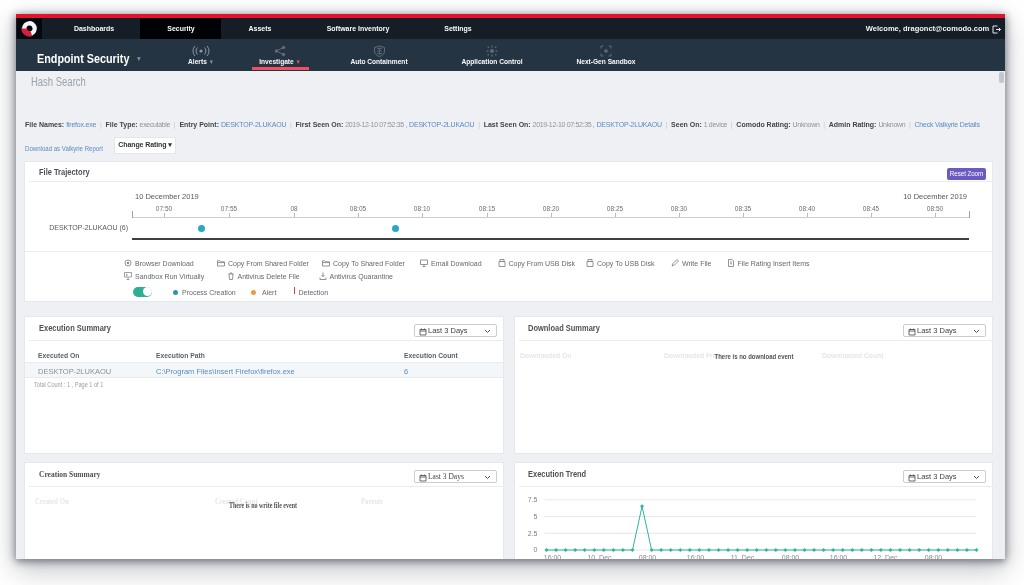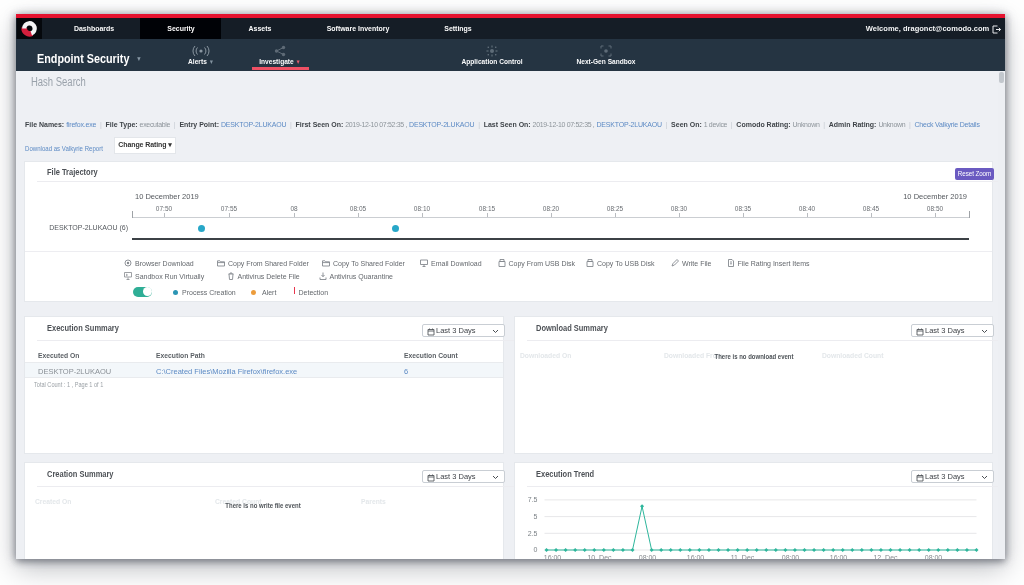--- a/index.html
+++ b/index.html
@@ -32,21 +32,21 @@
   .inforow { position:absolute; left:9px; top:105.5px; width:1080px; font-size:7.5px; color:#454a4f; white-space:nowrap; transform:scaleX(.931); transform-origin:left center; }
   .inforow b { font-weight:bold; color:#3e4348; }
   .inforow .v { color:#8d949a; letter-spacing:-.35px; }
   .inforow .lk { color:#5c8ac4; letter-spacing:-.2px; }
   .inforow .sep { color:#c6cbd1; padding:0 4px; }
   .row2 { position:absolute; left:9px; top:122.5px; height:17px;text-decoration:underline; }
   .row2 .lk { display:inline-block; font-size:7.5px; color:#5c8ac4; line-height:16px; transform:scaleX(.81); transform-origin:left center; }
   .btn-cr { position:absolute; left:89px; top:0; width:62px; height:17px; background:#fff; border:1px solid #e3e6ea; font-size:7px; color:#333; text-align:center; line-height:14px; font-weight:bold; letter-spacing:-.1px; }
   
   .card { position:absolute; background:#fff; border:1px solid #e5e8ec; }
-  .card .hdr { position:absolute; left:12px; top:0; width:100%; height:23.5px; border-bottom:1px solid #ececf0; }
+  .card .hdr { position:absolute; left:4px; top:0; width:100%; height:23.5px; border-bottom:1px solid #ececf0; }
   .card .title { position:absolute; left:9.5px; top:6px; font-size:8.5px; font-weight:bold; color:#4d5156; transform:scaleX(.88); transform-origin:left top; }
   .drop { position:absolute; right:10px; top:7px; width:83px; height:13px; border:1px solid #c9ced4; border-radius:2px; background:#fff; font-size:7.5px; color:#3f4348; line-height:11px; }
   .drop .cal { position:absolute; left:4px; top:2.5px; }
   .drop .dtx { position:absolute; left:13px; }
   .drop .dchv { position:absolute; right:5px; top:4px; }
   .traj { left:8px; top:147px; width:969px; height:141px; }
   .rz { position:absolute; right:10px; top:6px; width:39px; height:12px; background:#6a5ac1; border-radius:2px; color:#fff; font-size:6.3px; text-align:center; line-height:12px; letter-spacing:-.1px; }
   .tdate { position:absolute; top:29.5px; font-size:7.5px; color:#55595e; }
   .tk { position:absolute; top:43px; font-size:6.5px; color:#6a6e73; transform:translateX(-50%); }
   .tm { position:absolute; top:51px; width:1px; height:4px; background:#b9bcc0; }
@@ -59,21 +59,21 @@
   .lg { position:absolute; font-size:7px; color:#64686d; white-space:nowrap; }
   .lg svg { vertical-align:-1.5px; margin-right:3px; }
   .lg3 { position:absolute; top:126.5px; font-size:7px; color:#64686d; white-space:nowrap; }
   .toggle { position:absolute; left:108px; top:124.5px; width:19px; height:10px; border-radius:5px; background:#2fae96; }
   .toggle i { position:absolute; right:0.5px; top:0.5px; width:9px; height:9px; border-radius:50%; background:#fff; }
   .ldot { position:absolute; top:127.5px; width:5px; height:5px; border-radius:50%; }
   .lbar { position:absolute; top:125px; width:1.5px; height:7px; background:#e8354d; }
   .ghost { position:absolute; font-size:7.5px; font-weight:bold; color:#e3e7ea; transform:scaleX(.9); transform-origin:left top; }
   .c1 { left:8px; top:302px; width:480px; height:138px; }
   .c2 { left:497.5px; top:302px; width:479.5px; height:138px; }
-  .c3 { left:8px; top:448px; width:480px; height:111px; border-bottom:none; }
+  .c3 { left:8px; top:448px; width:480px; height:111px; border-bottom:none;font-family:Liberation Serif, serif; }
   .c4 { left:497.5px; top:448px; width:479.5px; height:111px; border-bottom:none;text-decoration:underline; }
   .th { position:absolute; font-size:7.5px; font-weight:bold; color:#5a5f64; transform:scaleX(.9); transform-origin:left top; }
   .nodata { position:absolute; font-size:7.5px; font-weight:bold; color:#4e5358; transform:translateX(-50%) scaleX(.8); white-space:nowrap; }
   
   .sbar { position:absolute; right:0px; top:56.5px; width:7px; height:489px; background:#edeff3; }
   .sthumb { position:absolute; right:1px; top:58px; width:5px; height:11px; background:#c2c7cd; border-radius:2px; }
 </style>
 </head>
 <body>
 <div class="win">
@@ -110,20 +110,27 @@
     <div class="n2" style="left:264px;">
       <span class="ic" style="opacity:.35;"><svg width="12" height="12" viewBox="0 0 12 12">
             <g fill="#c8d0d8">
               <circle cx="9.5" cy="2.5" r="1.7"></circle>
               <circle cx="2.5" cy="6" r="1.7"></circle>
               <circle cx="9.5" cy="9.5" r="1.7"></circle>
               <path d="M2.5 6 9.5 2.5M2.5 6 9.5 9.5" stroke="#c8d0d8" stroke-width="1"></path>
             </g>
           </svg></span>
       <span class="lb">Investigate <span style="color:#e2596b;font-size:6px;">▼</span></span>
+    </div>
+    <div class="n2" style="left:363px;">
+      <span class="ic"><svg width="13" height="12" viewBox="0 0 13 12">
+            <path d="M6.5 1 L11.5 2.5 V6 c0 3-2.2 4.7-5 5.5 C3.7 10.7 1.5 9 1.5 6 V2.5 Z" fill="none" stroke="#aeb9c2" stroke-width="1"></path>
+            <path d="M4 3.5 h5 M4 6 h5 M4 8.5 h5 M6.5 2 v8" stroke="#aeb9c2" stroke-width=".8"></path>
+          </svg></span>
+      <span class="lb">Auto Containment</span>
     </div>
     <div class="n2" style="left:476px;">
       <span class="ic"><svg width="12" height="12" viewBox="0 0 12 12">
             <g fill="#aeb9c2">
               <circle cx="6" cy="6" r="2"></circle>
               <rect x="5.4" y="0.5" width="1.2" height="2"></rect>
               <rect x="5.4" y="9.5" width="1.2" height="2"></rect>
               <rect x="0.5" y="5.4" width="2" height="1.2"></rect>
               <rect x="9.5" y="5.4" width="2" height="1.2"></rect>
               <rect x="1.6" y="1.6" width="1.4" height="1.4"></rect>
@@ -249,21 +256,21 @@
             <path d="M1 1 L3.5 3.5 6 1" fill="none" stroke="#4a4e53" stroke-width="1"></path>
           </svg>
         </div>
     </div>
     <span class="th" style="left:13px;top:34px;">Executed On</span>
     <span class="th" style="left:131px;top:34px;">Execution Path</span>
     <span class="th" style="left:379px;top:34px;">Execution Count</span>
     <div class="abs" style="left:0;top:44.5px;width:100%;height:1px;background:#e9ebee;"></div>
     <div class="abs" style="left:0;top:45.5px;width:100%;height:15px;background:#f3f7fa;border-bottom:1px solid #e9ebee;">
       <span class="abs" style="left:13px;top:4px;font-size:7.5px;color:#8a9096;">DESKTOP-2LUKAOU</span>
-      <span class="abs" style="left:131px;top:4px;font-size:7.5px;color:#5c8ac4;">C:\Created Files\Mozilla Firefox\firefox.exe</span>
+      <span class="abs" style="left:131px;top:4px;font-size:7.5px;color:#5c8ac4;">C:\Program Files\Insert Firefox\firefox.exe</span>
       <span class="abs" style="left:379px;top:4px;font-size:7.5px;color:#5c8ac4;">6</span>
     </div>
     <span class="abs" style="left:9px;top:64px;font-size:6.5px;color:#9ba1a6;transform:scaleX(.86);transform-origin:left top;">Total Count : 1 , Page 1 of 1</span>
   </div>
   <div class="card c2">
     <div class="hdr">
         <span class="title">Download Summary</span>
       <div class="drop">
           <svg class="cal" width="8" height="8" viewBox="0 0 8 8">
             <path d="M1 1.5 h6 v5.5 h-6 z M1 3 h6 M2.5 0.5 v1.5 M5.5 0.5 v1.5" fill="none" stroke="#55595e" stroke-width="0.9"></path>

